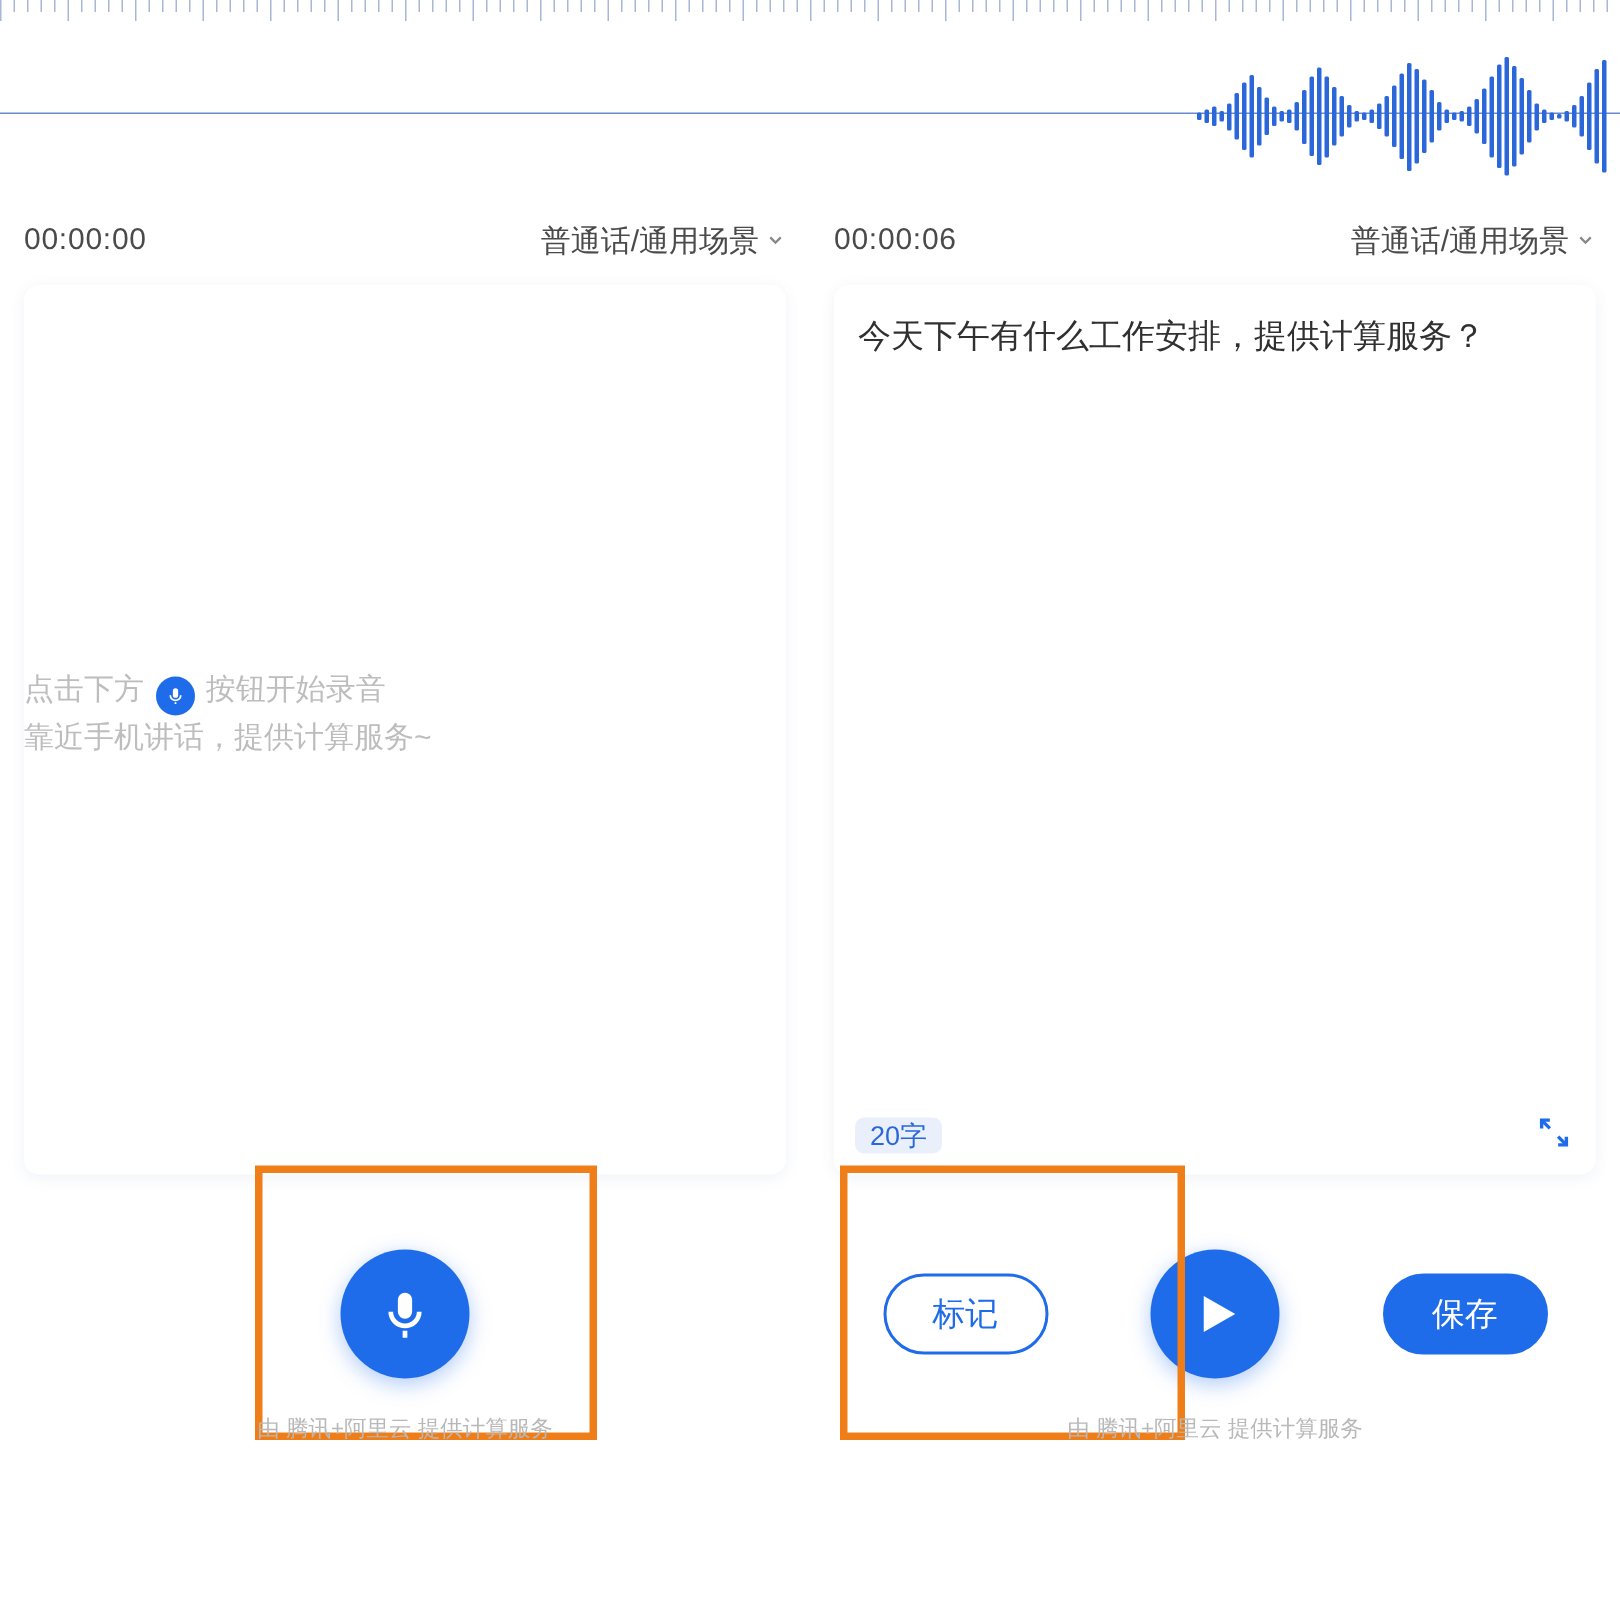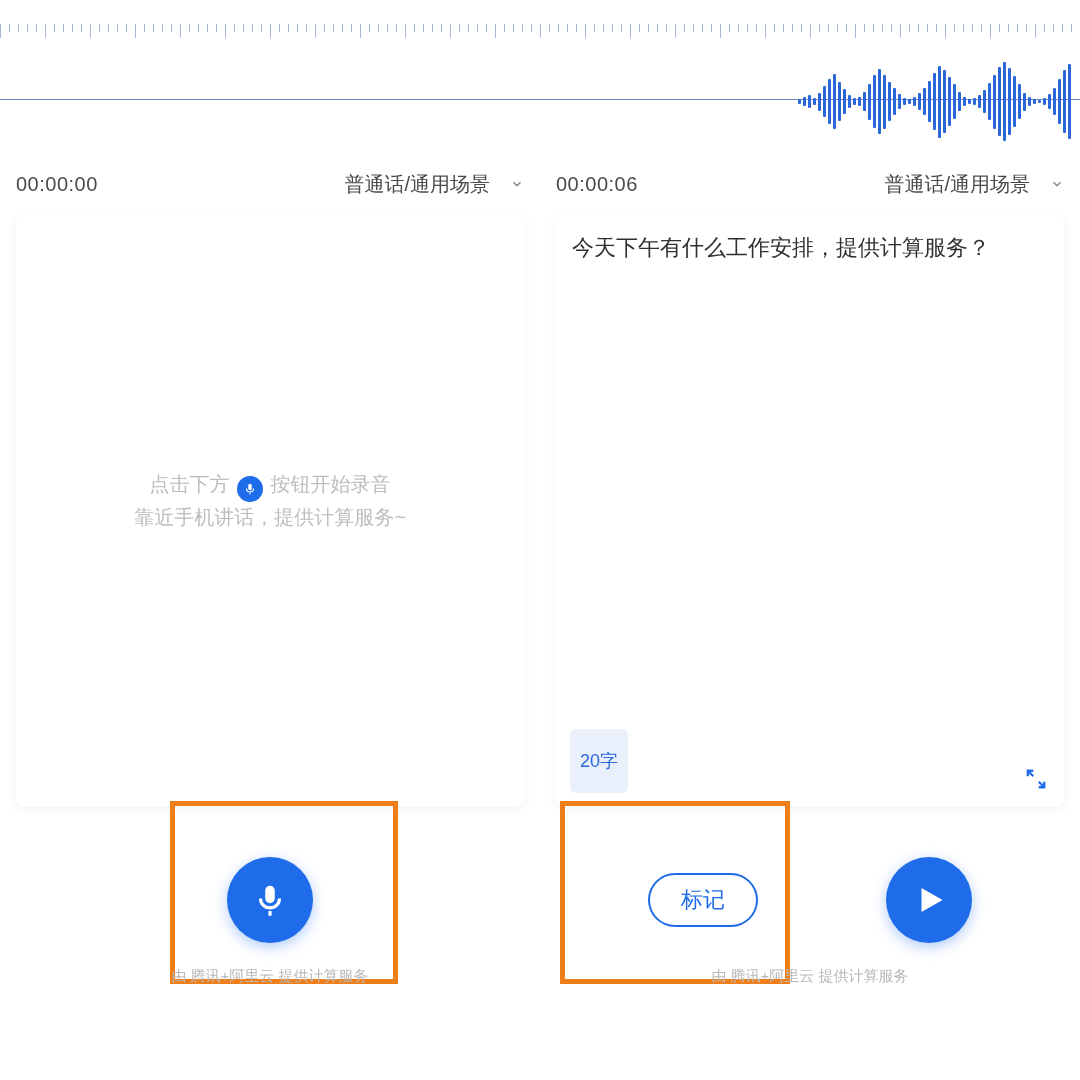--- a/index.html
+++ b/index.html
@@ -1,35 +1,35 @@
 <!DOCTYPE html>
 <html><head>
 <meta charset="utf-8">
 <style>
   * { box-sizing: border-box; margin: 0; padding: 0; }
   html, body { width: 1080px; height: 1080px; background: #fff; font-family: -apple-system, "PingFang SC", "Microsoft YaHei", sans-serif; overflow: hidden; }
   .root { width: 1080px; height: 1080px; display: flex; }
-  .pane { width: 540px; height: 968px; position: relative; display: flex; flex-direction: column; margin-top: 24px; }
+  .pane { width: 540px; height: 968px; position: relative; display: flex; flex-direction: column; }
   .waveform-area { height: 125px; position: relative; width: 100%; }
   .tick-row { position: absolute; top: 0; left: 0; right: 0; height: 18px; display: flex; }
   .tick { flex: 1; border-left: 1px solid #a7b8d6; height: 8px; }
   .tick.long { height: 14px; }
   .wave-baseline { position: absolute; left: 0; right: 0; top: 75px; height: 1px; background: #6a8acc; }
   .wave-w { position: absolute; left: 0; right: 0; top: 30px; bottom: 0; display: flex; align-items: center; justify-content: flex-end; padding-right: 8px; }
   .wave-bar { width: 3px; margin: 0 1px; background: #2b67d9; border-radius: 1px; }
   .header-row { height: 40px; margin: 15px 16px 0 16px; display: flex; align-items: center; justify-content: space-between; }
   .timer { font-size: 20px; color: #4a4a4a; letter-spacing: 0.5px; }
-  .lang-sel { display: flex; align-items: center; gap: 20px; font-size: 20px; color: #4a4a4a; cursor: pointer; }
+  .lang-sel { display: flex; align-items: center; gap: 4px; font-size: 20px; color: #4a4a4a; cursor: pointer; }
   .chevron { width: 14px; height: 14px; }
   .card { margin: 10px 16px 0 16px; background: #fff; border-radius: 10px; box-shadow: 0 2px 10px rgba(60,90,150,0.08); flex: 1; min-height: 0; position: relative; overflow: hidden; }
   .card-inner { position: absolute; inset: 0; padding: 18px 16px; }
-  .empty-hint { position: absolute; left: 0; right: 0; top: 43%; text-align: center; color: #bdbdbd; font-size: 20px; line-height: 30px; }
+  .empty-hint { position: absolute; left: 0; right: 0; top: 43%; color: #bdbdbd; font-size: 20px; line-height: 30px; }
   .mic-mini { display: inline-flex; width: 26px; height: 26px; border-radius: 50%; background: #1f6cea; vertical-align: -5px; align-items: center; justify-content: center; margin: 0 2px; }
   .transcript { color: #303030; font-size: 22px; line-height: 32px; word-break: break-all; }
-  .word-count { position: absolute; left: 14px; bottom: 14px; background: rgba(78,131,231,0.12); color: #2b67d9; font-size: 18px; padding: 20px 10px; border-radius: 6px; }
+  .word-count { position: absolute; left: 14px; bottom: 14px; background: rgba(78,131,231,0.12); color: #2b67d9; font-size: 18px; padding: 0 10px; border-radius: 6px; }
   .expand-btn { position: absolute; right: 14px; bottom: 14px; width: 28px; height: 28px; display: flex; align-items: center; justify-content: center; cursor: pointer; }
   .bottom-bar { height: 185px; position: relative; display: flex; align-items: center; justify-content: center; gap: 40px; }
   .big-mic { width: 86px; height: 86px; border-radius: 50%; background: #1f6cea; display: flex; align-items: center; justify-content: center; cursor: pointer; box-shadow: 0 4px 14px rgba(31,108,234,0.35); }
   .big-play { width: 86px; height: 86px; border-radius: 50%; background: #1f6cea; display: flex; align-items: center; justify-content: center; cursor: pointer; box-shadow: 0 4px 14px rgba(31,108,234,0.35); }
   .pill-btn { min-width: 110px; height: 54px; border-radius: 30px; display: flex; align-items: center; justify-content: center; font-size: 22px; cursor: pointer; }
   .pill-outline { border: 2px solid #1f6cea; color: #1f6cea; background: transparent; }
   .pill-solid { background: #1f6cea; color: #fff; border: 2px solid #1f6cea; }
   .highlight { position: absolute; border: 5px solid #ef7e18; pointer-events: none; }
   .footer-note { position: absolute; bottom: 6px; left: 0; right: 0; text-align: center; color: #b8b8b8; font-size: 15px; }
   .pane-bg { position: absolute; inset: 0; background: #f3f7ff; z-index: -1; top: 125px; }
@@ -297,18 +297,19 @@
       </div>
     </div>
 
     <div class="bottom-bar" style="justify-content:space-evenly; padding:0 20px;">
       <div class="pill-btn pill-outline">标记</div>
       <div class="big-play">
         <svg width="36" height="36" viewBox="0 0 24 24" fill="#fff">
             <polygon points="7 4 21 12 7 20"></polygon>
           </svg>
       </div>
+      <div class="pill-btn pill-solid">保存</div>
       <div class="highlight" style="left:20px; width:230px; top:-6px; bottom:8px;"></div>
       <div class="footer-note">由 腾讯+阿里云 提供计算服务</div>
     </div>
   </div>
 
 </div>
 
 </body></html>

